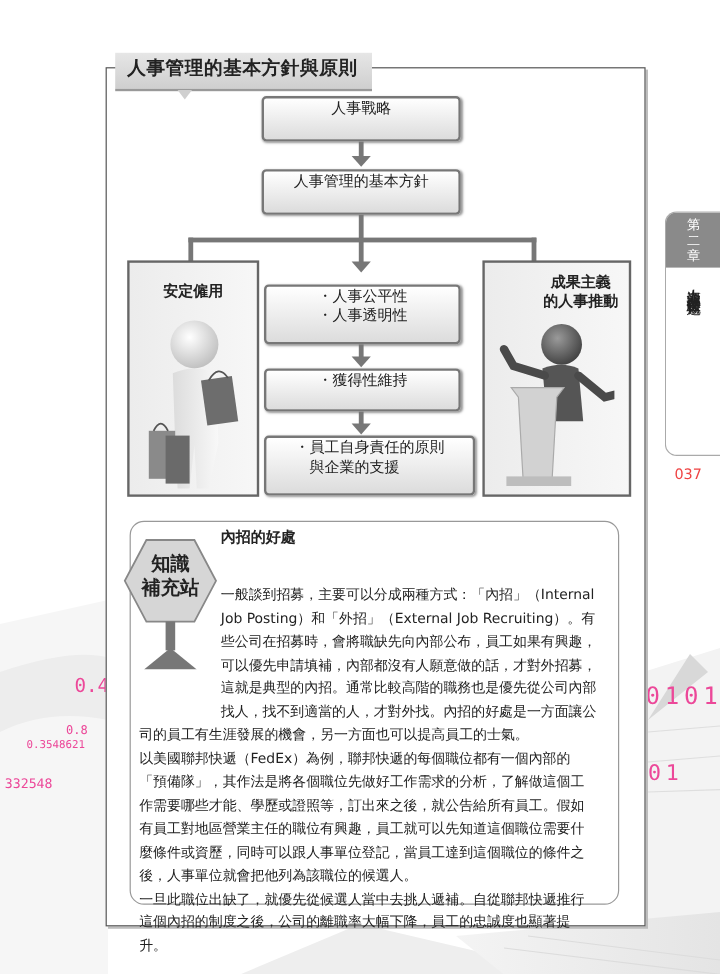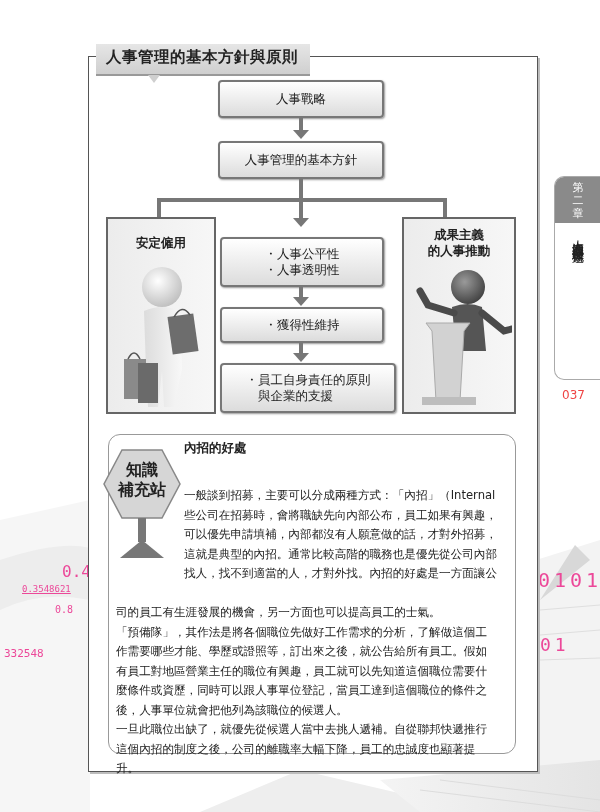--- a/index.html
+++ b/index.html
@@ -29,21 +29,21 @@
   .title-tab:after {
     content: ""; position: absolute; left: 52px; bottom: -9px;
     border-left: 6px solid transparent; border-right: 6px solid transparent;
     border-top: 8px solid #cfcfcf;
   }
 
   
   .pill {
     position: absolute; border: 2.5px solid #777; border-radius: 4px;
     background: linear-gradient(#ffffff, #dcdcdc);
-    display: flex; align-items: center; justify-content: center;
+    display: flex; align-items: flex-start; justify-content: center;
     font-size: 12.5px; color: #222; text-align: left; box-sizing: border-box;
     box-shadow: 1px 1px 2px #999;
   }
   .pill .lines { line-height: 16px; }
   .vline { position: absolute; width: 4px; background: #777; }
   .hline { position: absolute; height: 4px; background: #777; }
   .arrow-head {
     position: absolute; width: 0; height: 0;
     border-left: 8px solid transparent; border-right: 8px solid transparent;
     border-top: 9px solid #777;
@@ -102,21 +102,21 @@
     <path d="M540 600 L575 545 L590 560 Z" fill="#d8d8d8"></path>
     <path d="M300 770 L480 812 L200 812 Z" fill="#eeeeee"></path>
     <path d="M380 780 L600 760 L600 812 L420 812 Z" fill="url(#g1)"></path>
     <line x1="420" y1="790" x2="600" y2="812" stroke="#dcdcdc"></line>
     <line x1="440" y1="780" x2="600" y2="800" stroke="#dcdcdc"></line>
     <line x1="540" y1="610" x2="600" y2="605" stroke="#dedede"></line>
     <line x1="540" y1="635" x2="600" y2="630" stroke="#dedede"></line>
     <line x1="540" y1="660" x2="600" y2="658" stroke="#dedede"></line>
   </svg>
   <span class="bg-num" style="left:62px;top:562px;font-size:16px;">0.4</span>
-  <span class="bg-num" style="left:22px;top:584px;font-size:9px;text-decoration:underline;">0.3548621</span>
+  <span class="bg-num" style="left:22px;top:616px;font-size:9px;">0.3548621</span>
   <span class="bg-num" style="left:55px;top:604px;font-size:10px;">0.8</span>
   <span class="bg-num" style="left:4px;top:647px;font-size:11px;">332548</span>
   <span class="bg-num" style="left:538px;top:568px;font-size:20px;letter-spacing:4px;">0101</span>
   <span class="bg-num" style="left:540px;top:634px;font-size:18px;letter-spacing:4px;">01</span>
 </div>
 
 <div class="chapter-tab">
   <div class="chapter-num">
     <span>第</span>
     <span>二</span>
@@ -161,21 +161,21 @@
       <circle cx="52" cy="28" r="20" fill="url(#head1)"></circle>
       <path d="M34 52 Q52 44 70 52 L72 110 L64 148 L54 148 L52 112 L48 148 L38 148 L36 110 Z" fill="url(#body1)"></path>
       <rect x="60" y="56" width="26" height="38" fill="#6d6d6d" transform="rotate(-8 73 75)"></rect>
       <path d="M64 58 Q72 44 80 56" stroke="#555" fill="none" stroke-width="1.5"></path>
       <rect x="14" y="100" width="22" height="40" fill="#8a8a8a"></rect>
       <rect x="28" y="104" width="20" height="40" fill="#6a6a6a"></rect>
       <path d="M18 100 Q24 88 30 100" stroke="#555" fill="none" stroke-width="1.5"></path>
     </svg>
   </div>
 
-  <div class="side-panel" style="left:402px;top:217px;width:114px;height:197px;">
+  <div class="side-panel" style="left:402px;top:217px;width:124px;height:197px;padding-left:20px;">
     <div class="side-label" style="top:8px;">
       <div>成果主義</div>
       <div>的人事推動</div>
     </div>
     <svg width="106" height="150" style="position:absolute;left:2px;top:42px">
       <defs>
         <radialGradient id="head2" cx="0.4" cy="0.35" r="0.7">
             <stop offset="0" stop-color="#9a9a9a"></stop>
             <stop offset="1" stop-color="#3e3e3e"></stop>
           </radialGradient>
@@ -223,28 +223,30 @@
   </svg>
   <div class="badge-text">
     <div>知識</div>
     <div>補充站</div>
   </div>
 </div>
 <div class="know-title">內招的好處</div>
 
 <div class="para" style="left:184px;top:458px;width:320px;">
   <div>一般談到招募，主要可以分成兩種方式：「內招」（Internal</div>
+  <div>Job Posting）和「外招」（External Job Recruiting）。有</div>
   <div>些公司在招募時，會將職缺先向內部公布，員工如果有興趣，</div>
   <div>可以優先申請填補，內部都沒有人願意做的話，才對外招募，</div>
   <div>這就是典型的內招。通常比較高階的職務也是優先從公司內部</div>
   <div>找人，找不到適當的人，才對外找。內招的好處是一方面讓公</div>
 </div>
 
 <div class="para" style="left:116px;top:575px;width:392px;">
   <div>司的員工有生涯發展的機會，另一方面也可以提高員工的士氣。</div>
+  <div>以美國聯邦快遞（FedEx）為例，聯邦快遞的每個職位都有一個內部的</div>
   <div>「預備隊」，其作法是將各個職位先做好工作需求的分析，了解做這個工</div>
   <div>作需要哪些才能、學歷或證照等，訂出來之後，就公告給所有員工。假如</div>
   <div>有員工對地區營業主任的職位有興趣，員工就可以先知道這個職位需要什</div>
   <div>麼條件或資歷，同時可以跟人事單位登記，當員工達到這個職位的條件之</div>
   <div>後，人事單位就會把他列為該職位的候選人。</div>
   <div>一旦此職位出缺了，就優先從候選人當中去挑人遞補。自從聯邦快遞推行</div>
   <div>這個內招的制度之後，公司的離職率大幅下降，員工的忠誠度也顯著提</div>
   <div>升。</div>
 </div>
 

